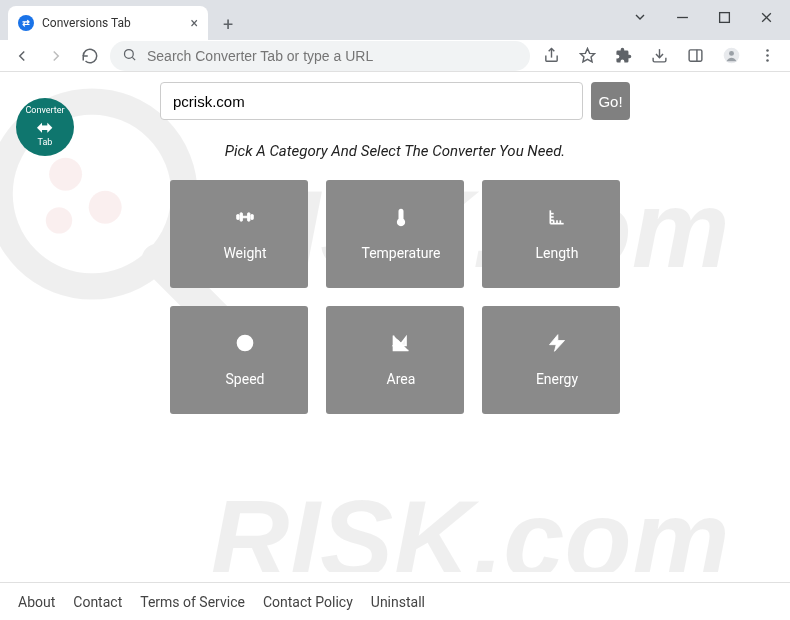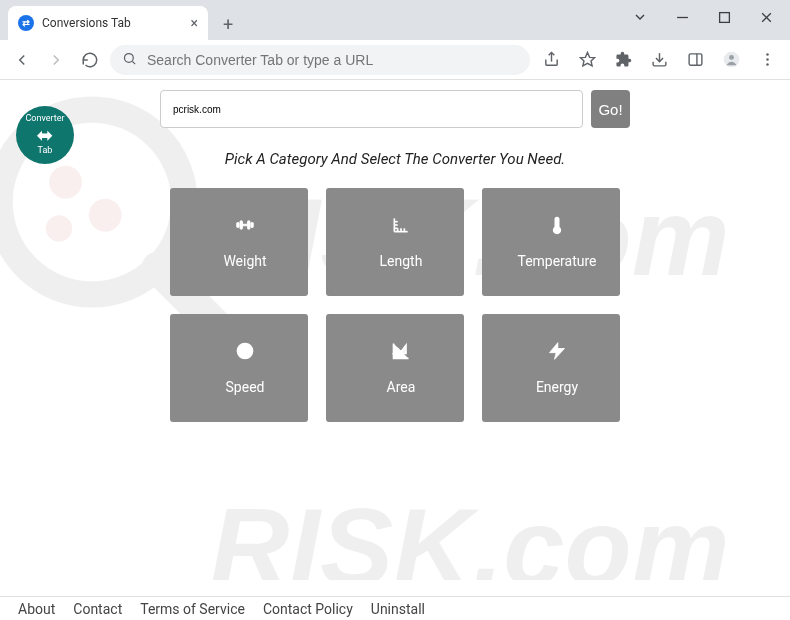--- a/index.html
+++ b/index.html
@@ -64,21 +64,21 @@
   .win-ctrl {
     width: 36px; height: 30px;
     display: flex; align-items: center; justify-content: center;
     color: #3c4043;
     cursor: pointer;
   }
   .win-ctrl svg { width: 13px; height: 13px; }
   .chevdown { width: 36px; height: 30px; display: flex; align-items: center; justify-content: center; color: #3c4043; cursor: pointer; }
 
   .toolbar {
-    height: 40px;
+    height: 32px;
     background: #fff;
     border-bottom: 1px solid #e0e0e0;
     display: flex;
     align-items: center;
     padding: 0 8px;
     gap: 6px;
   }
   .nav-btn {
     width: 28px; height: 28px;
     display: flex; align-items: center; justify-content: center;
@@ -150,21 +150,21 @@
     width: 470px;
     display: flex; flex-direction: column; align-items: center;
   }
   .search-row { display: flex; gap: 8px; width: 100%; }
   .search-box {
     flex: 1;
     height: 38px;
     border: 1px solid #ccc;
     border-radius: 4px;
     padding: 0 12px;
-    font-size: 10px;
+    font-size: 15px;
     outline: none;
   }
   .go-btn {
     width: 39px; height: 38px;
     background: #808080;
     color: #fff;
     border: none;
     border-radius: 4px;
     font-size: 15px;
     cursor: pointer;
@@ -192,21 +192,21 @@
     gap: 14px;
     cursor: pointer;
     padding-left: 12px;
   }
   .tile-icon svg { width: 20px; height: 20px; fill: #fff; stroke: #fff; }
   .tile-label { font-size: 14px; }
 
   .footer {
     position: absolute;
     bottom: 0; left: 0; right: 0;
-    height: 24px;
+    height: 38px;
     border-top: 1px solid #e0e0e0;
     background: #fff;
     display: flex; align-items: center;
     padding: 0 18px;
     gap: 18px;
     font-size: 14px;
     color: #444;
   }
   .footer a { color: #444; text-decoration: none; cursor: pointer; }
 </style>
@@ -356,44 +356,44 @@
               <rect x="6" y="7" width="3" height="10" rx="1"></rect>
               <rect x="15" y="7" width="3" height="10" rx="1"></rect>
               <rect x="9" y="11" width="6" height="2"></rect>
             </svg>
         </span>
         <span class="tile-label">Weight</span>
       </div>
       <div class="tile">
         <span class="tile-icon">
           <svg viewBox="0 0 24 24" fill="none" stroke="#fff" stroke-width="2">
+              <path d="M14 14.76V5a2 2 0 0 0-4 0v9.76a4 4 0 1 0 4 0z"></path>
+              <circle cx="12" cy="18" r="1.5" fill="#fff"></circle>
+            </svg>
+        </span>
+        <span class="tile-label">Temperature</span>
+      </div>
+      <div class="tile">
+        <span class="tile-icon">
+          <svg viewBox="0 0 24 24" fill="none" stroke="#fff" stroke-width="2">
               <path d="M4 4v16"></path>
               <path d="M4 20h16"></path>
               <path d="M4 8h4"></path>
               <path d="M4 12h4"></path>
               <path d="M4 16h4"></path>
               <path d="M8 20v-4"></path>
               <path d="M12 20v-4"></path>
               <path d="M16 20v-4"></path>
             </svg>
         </span>
         <span class="tile-label">Length</span>
       </div>
       <div class="tile">
         <span class="tile-icon">
           <svg viewBox="0 0 24 24" fill="none" stroke="#fff" stroke-width="2">
-              <path d="M14 14.76V5a2 2 0 0 0-4 0v9.76a4 4 0 1 0 4 0z"></path>
-              <circle cx="12" cy="18" r="1.5" fill="#fff"></circle>
-            </svg>
-        </span>
-        <span class="tile-label">Temperature</span>
-      </div>
-      <div class="tile">
-        <span class="tile-icon">
-          <svg viewBox="0 0 24 24" fill="none" stroke="#fff" stroke-width="2">
               <circle cx="12" cy="12" r="9"></circle>
               <line x1="12" y1="12" x2="16" y2="8"></line>
               <circle cx="12" cy="12" r="1.5" fill="#fff"></circle>
             </svg>
         </span>
         <span class="tile-label">Speed</span>
       </div>
       <div class="tile">
         <span class="tile-icon">
           <svg viewBox="0 0 24 24" fill="none" stroke="#fff" stroke-width="2">

